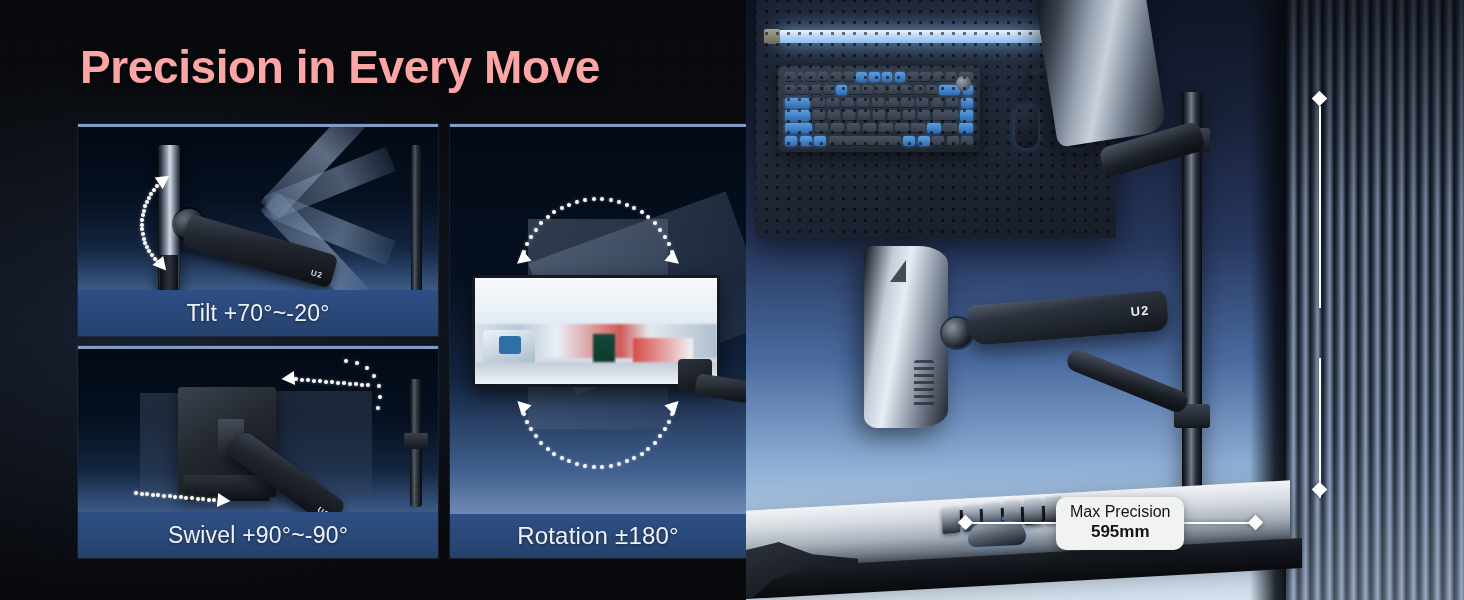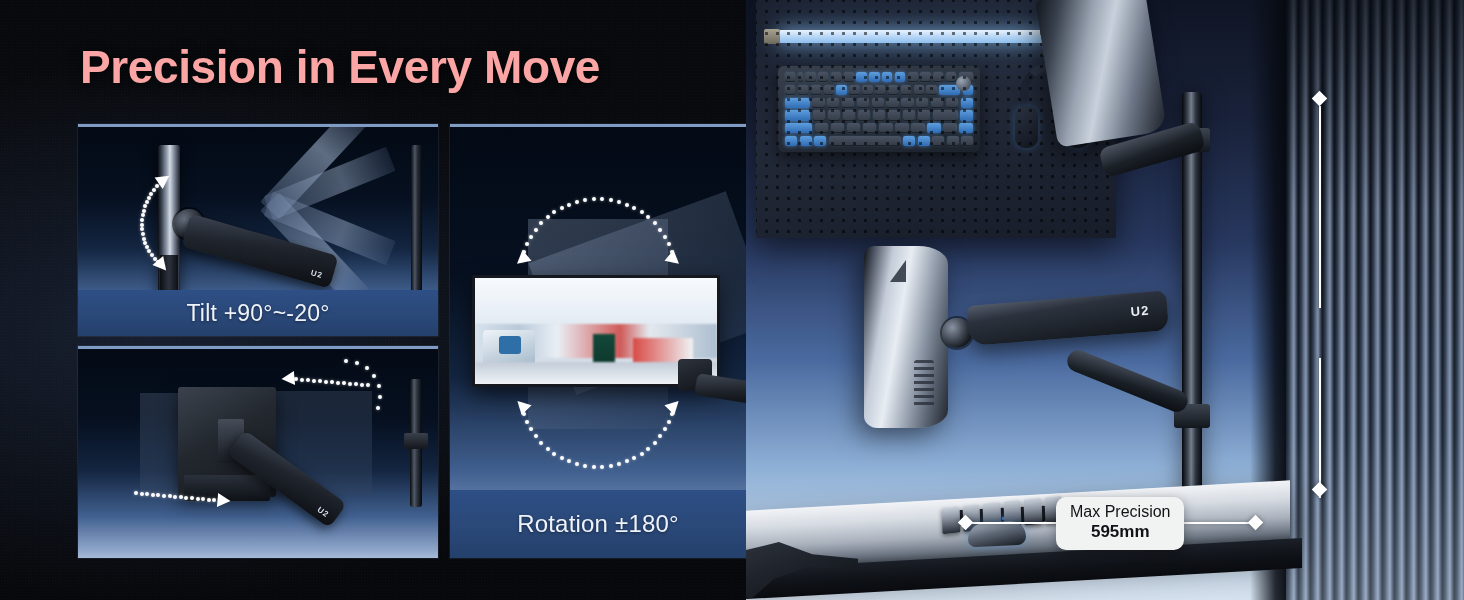--- a/index.html
+++ b/index.html
@@ -46,21 +46,21 @@
   .panel-swivel { left: 78px; top: 346px; width: 360px; height: 212px; }
   .panel-rot    { left: 450px; top: 124px; width: 296px; height: 434px; }
 
   .panel-caption {
     position: absolute; left: 0; right: 0; bottom: 0; height: 46px;
     background: linear-gradient(180deg, #2e4f86 0%, #2a4878 55%, #24406c 100%);
     color: #eef3fb; font-size: 23px; font-weight: 400;
     display: flex; align-items: center; justify-content: center;
     letter-spacing: .2px; text-shadow: 0 1px 3px rgba(0,0,0,.45);
   }
-  .panel-rot .panel-caption { height: 68px; font-size: 24px; }
+  .panel-rot .panel-caption { height: 44px; font-size: 24px; }
 
   
   .tilt-fan { position: absolute; left: 150px; top: 18px; width: 180px; height: 150px; }
   .tilt-ghost {
     position: absolute; left: 40px; top: 48px; width: 132px; height: 26px;
     background: linear-gradient(90deg, rgba(118,140,175,.30), rgba(168,188,216,.55) 60%, rgba(90,110,145,.25));
     border-radius: 2px; transform-origin: 6px 50%;
   }
   .g1 { transform: rotate(-47deg); }
   .g2 { transform: rotate(-22deg); opacity:.8; }
@@ -325,21 +325,21 @@
         <div class="dot" style="left: 68.836px; top: 68.7026px;"></div>
         <div class="dot" style="left: 71.2923px; top: 64.7143px;"></div>
         <div class="dot" style="left: 74.085px; top: 60.954px;"></div>
         <div class="dot" style="left: 77.1931px; top: 57.4497px;"></div>
         <div class="dot" style="left: 80.5931px; top: 54.228px;"></div>
         <div class="dot" style="left: 84.2596px; top: 51.3131px;"></div>
         <div class="tri" style="left: 79.2596px; top: 46.3131px; border-left: 7px solid transparent; border-right: 7px solid transparent; border-bottom: 13px solid rgb(255, 255, 255); transform: rotate(55deg);"></div>
         <div class="tri" style="left: 76.5791px; top: 131.608px; border-left: 7px solid transparent; border-right: 7px solid transparent; border-bottom: 13px solid rgb(255, 255, 255); transform: rotate(140deg);"></div>
       </div>
 
-    <div class="panel-caption">Tilt +90°~-20°</div>
+    <div class="panel-caption">Tilt +70°~-20°</div>
   </div>
 
   <div class="panel panel-swivel">
     <div class="sky"></div>
 
     <div class="sw-ghost-l"></div>
     <div class="sw-ghost-r"></div>
     <div class="sw-back"></div>
     <div class="sw-plate"></div>
     <div class="sw-base"></div>
@@ -386,20 +386,21 @@
         <div class="dot" style="left: 106.4px; top: 146.8px;"></div>
         <div class="dot" style="left: 112px; top: 147.333px;"></div>
         <div class="dot" style="left: 117.6px; top: 147.867px;"></div>
         <div class="dot" style="left: 123.2px; top: 148.4px;"></div>
         <div class="dot" style="left: 128.8px; top: 148.933px;"></div>
         <div class="dot" style="left: 134.4px; top: 149.467px;"></div>
         <div class="dot" style="left: 140px; top: 150px;"></div>
         <div class="tri" style="left: 139px; top: 145px; border-left: 7px solid transparent; border-right: 7px solid transparent; border-bottom: 13px solid rgb(255, 255, 255); transform: rotate(95deg);"></div>
       </div>
 
+    <div class="panel-caption">Swivel +90°~-90°</div>
   </div>
 
   <div class="panel panel-rot">
     <div class="sky"></div>
 
     <div class="rot-ghost rg1"></div>
     <div class="rot-ghost rg2"></div>
 
     <div class="rot-screen">
       <div class="blurband" style="top:0;height:46px;background:linear-gradient(180deg,#f7fafd,#e3ebf3)"></div>

